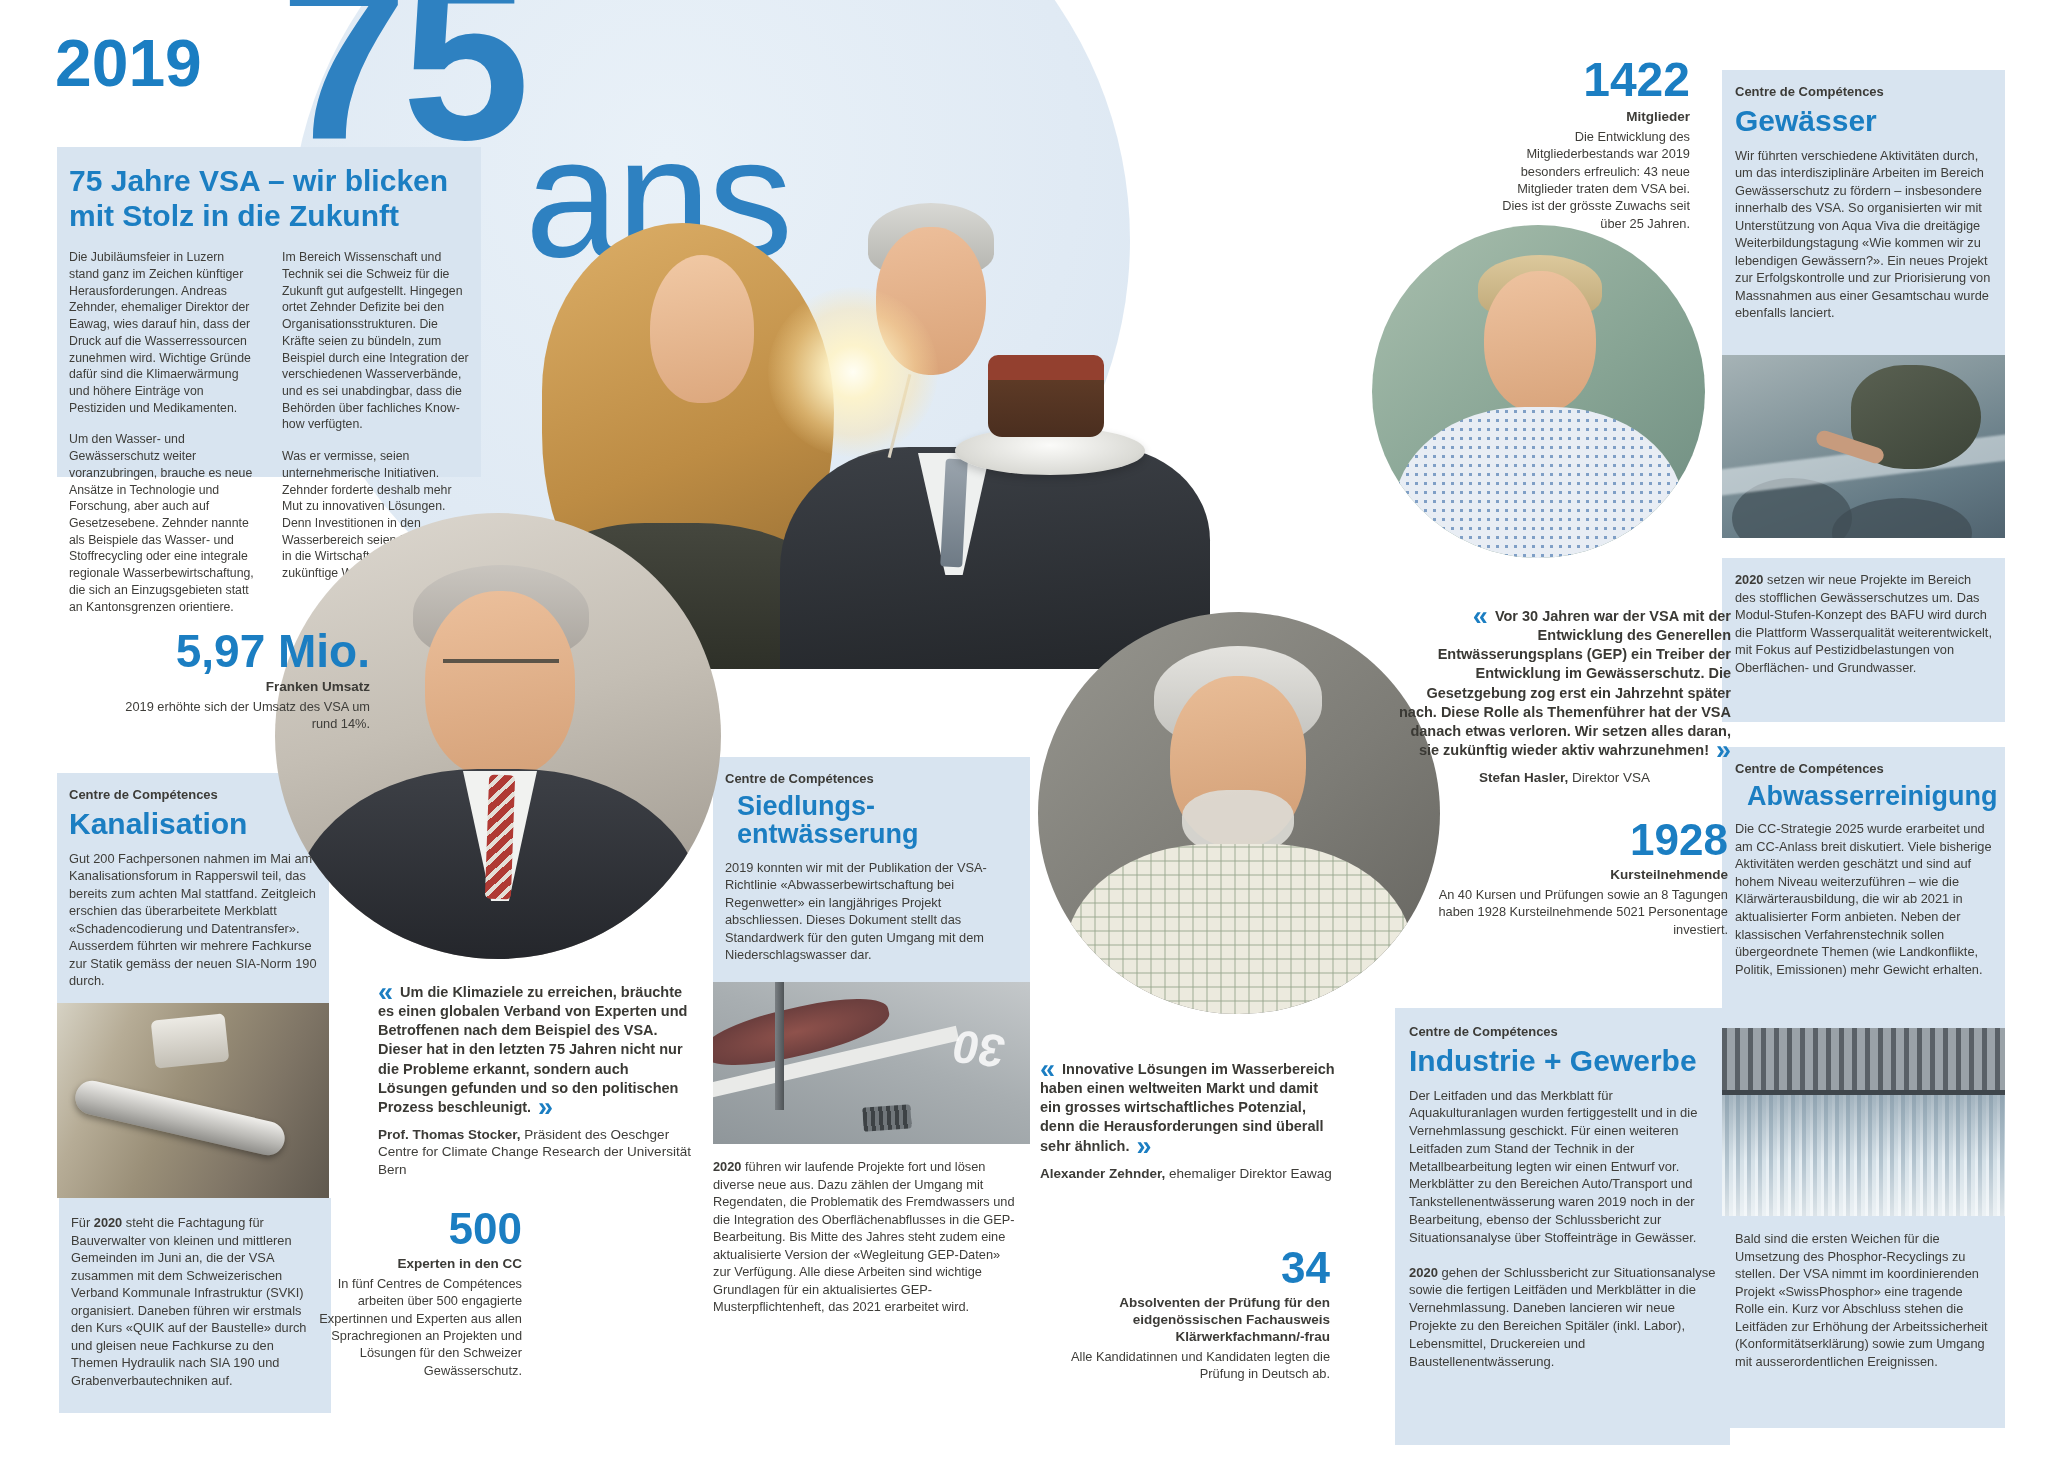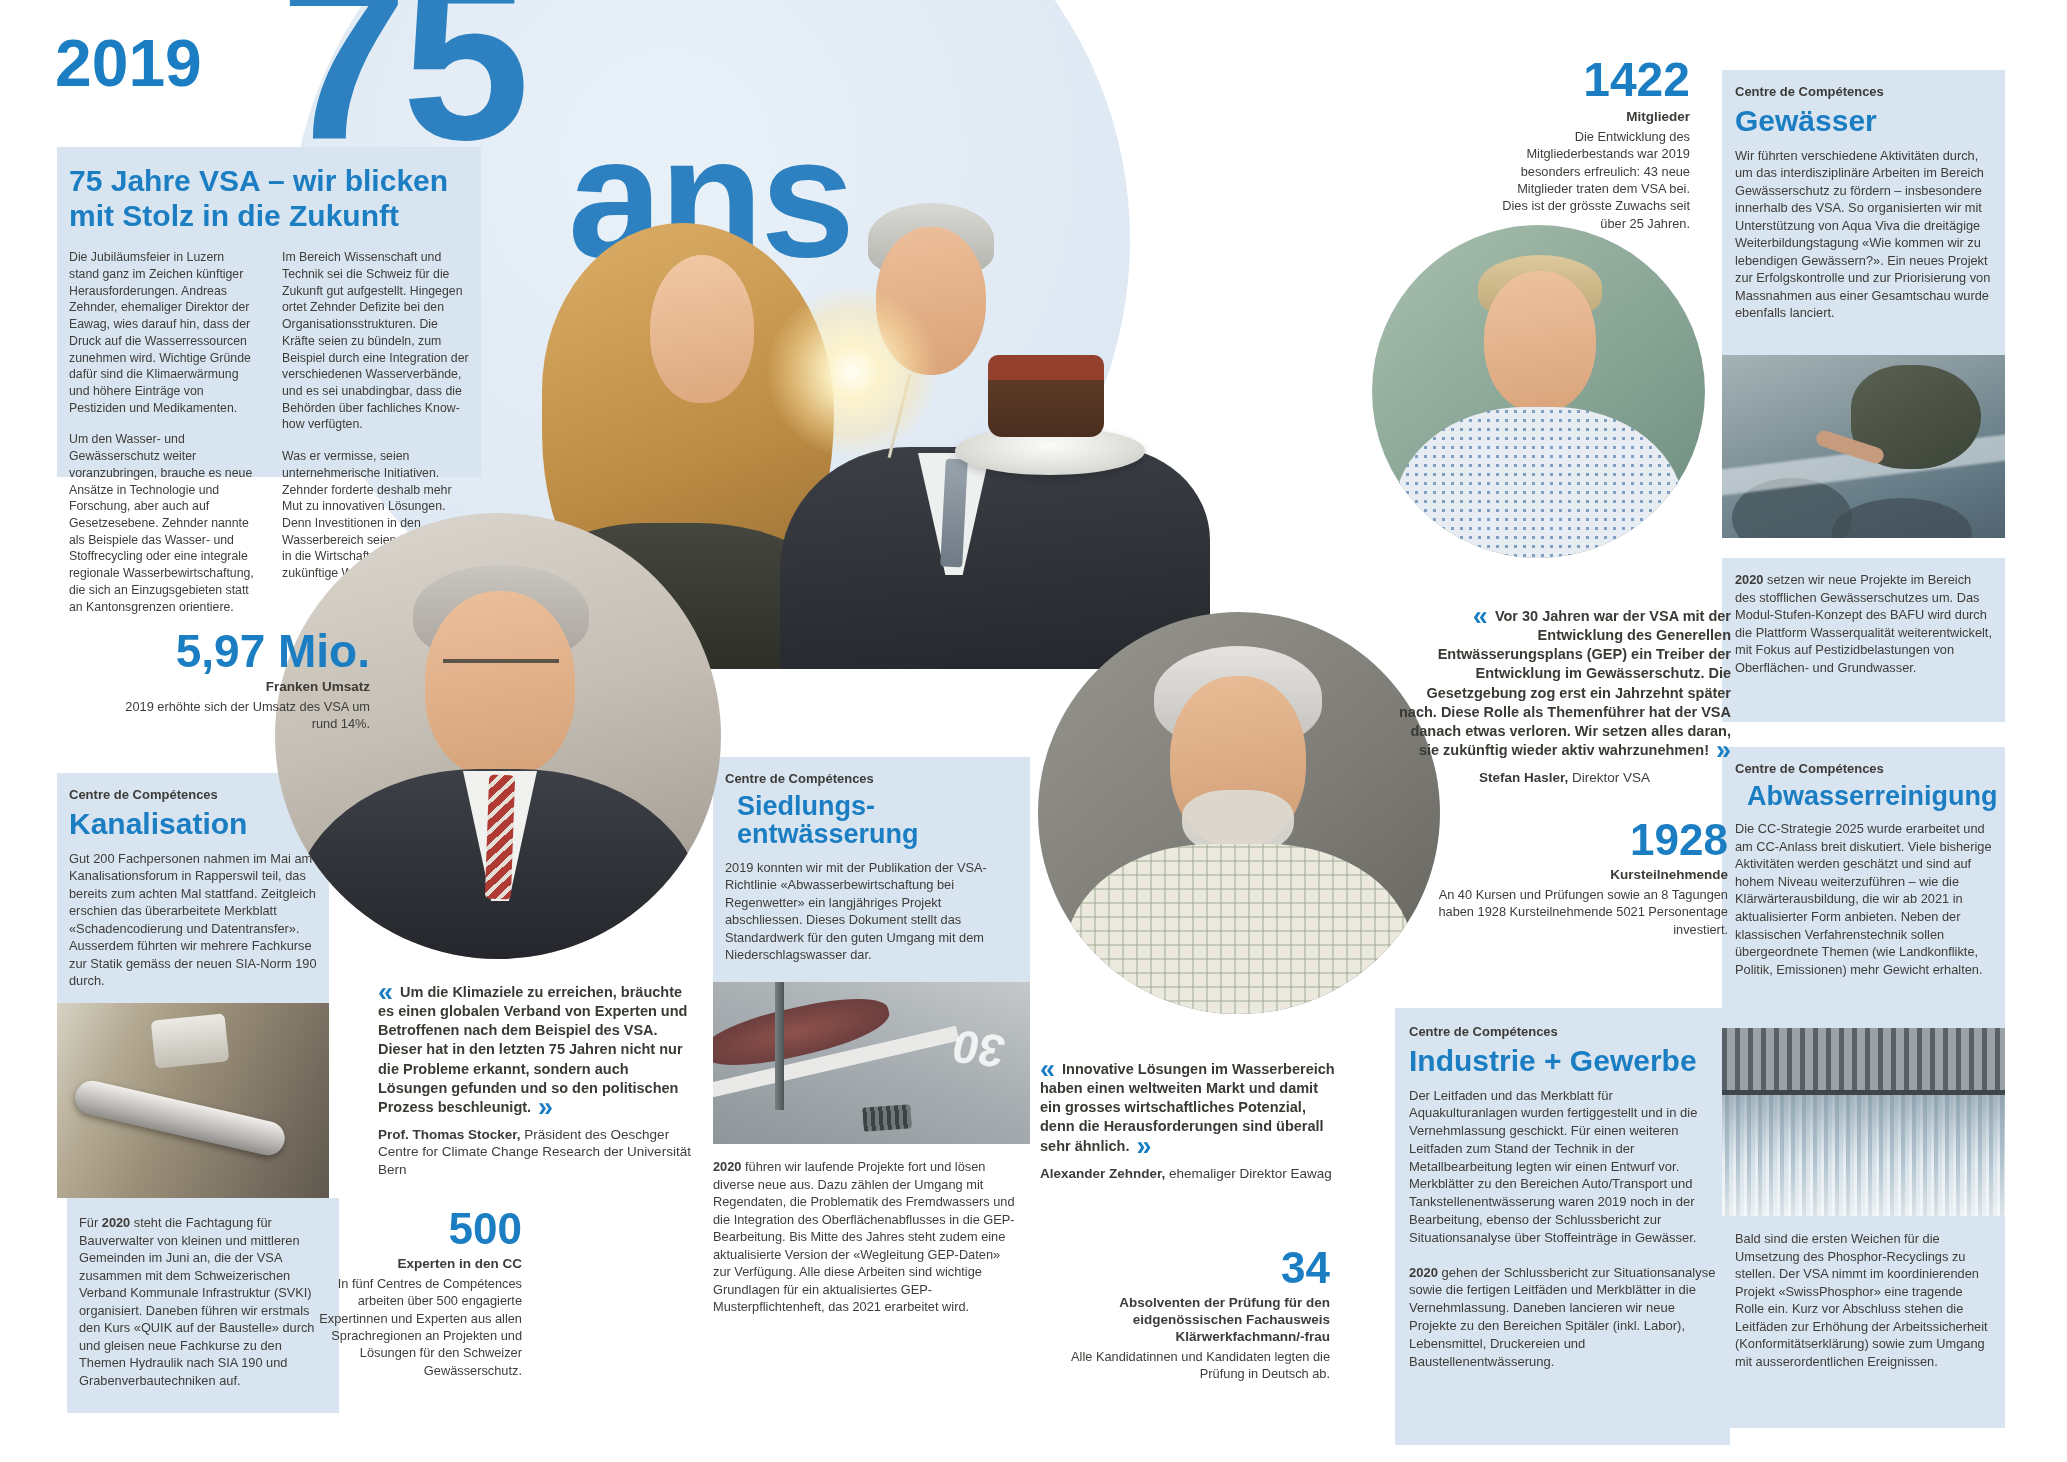--- a/index.html
+++ b/index.html
@@ -4,21 +4,21 @@
 <style>
   html,body{margin:0;padding:0;background:#ffffff;}
   .page{position:relative;width:2067px;height:1462px;overflow:hidden;background:#ffffff;
         font-family:"Liberation Sans", sans-serif;color:#3e3d39;}
 
   
   .bg-circle{position:absolute;left:290px;top:-180px;width:840px;height:840px;border-radius:50%;
              background:radial-gradient(circle at 45% 40%, #e9f1f8 0%, #e0eaf4 60%, #d9e5f1 100%);z-index:0;}
   .logo-75{position:absolute;left:280px;top:-55px;font-size:230px;font-weight:bold;color:#2e81c1;
            letter-spacing:-6px;z-index:1;line-height:1;}
-  .logo-ans{position:absolute;left:568px;top:112px;font-size:170px;font-weight:bold;color:#2e81c1;
+  .logo-ans{position:absolute;left:525px;top:112px;font-size:170px;font-weight:normal;color:#2e81c1;
             letter-spacing:-3px;z-index:1;line-height:1;}
 
   
   .panel{position:absolute;background:#d8e4f0;z-index:2;box-sizing:border-box;}
   .cc-header{font-size:13px;font-weight:bold;color:#3c3b37;}
   .cc-title{font-weight:bold;color:#1b7ec2;line-height:1.05;margin:6px 0 10px 0;}
   .body-text{font-size:12.8px;line-height:1.37;color:#3e3d39;margin:0;}
   .body-text + .body-text{margin-top:17px;}
   b{color:#3c3b37;}
 
@@ -197,21 +197,21 @@
     <div class="cc-header">Centre de Compétences</div>
     <div class="cc-title size-lg">Kanalisation</div>
     <p class="body-text">Gut 200 Fachpersonen nahmen im Mai am Kanalisationsforum in Rapperswil teil, das bereits zum achten Mal stattfand. Zeitgleich erschien das überarbeitete Merkblatt «Schadencodierung und Datentransfer». Ausserdem führten wir mehrere Fachkurse zur Statik gemäss der neuen SIA-Norm 190 durch.</p>
   </div>
 
   <div class="photo photo-trench">
     <div class="machine"></div>
     <div class="pipe"></div>
   </div>
 
-  <div class="panel" style="left:67px;top:1198px;width:272px;height:215px;padding:16px 12px;">
+  <div class="panel" style="left:59px;top:1198px;width:272px;height:215px;padding:16px 12px;">
     <p class="body-text"><span>Für </span><b>2020</b><span> steht die Fachtagung für Bauverwalter von kleinen und mittleren Gemeinden im Juni an, die der VSA zusammen mit dem Schweizerischen Verband Kommunale Infrastruktur (SVKI) organisiert. Daneben führen wir erstmals den Kurs «QUIK auf der Baustelle» durch und gleisen neue Fachkurse zu den Themen Hydraulik nach SIA 190 und Grabenverbautechniken auf.</span></p>
   </div>
 
   <div class="portrait pt-stocker">
     <div class="hair"></div>
     <div class="face"></div>
     <div class="glasses"></div>
     <div class="suit"></div>
     <div class="shirt"></div>
     <div class="tie"></div>

